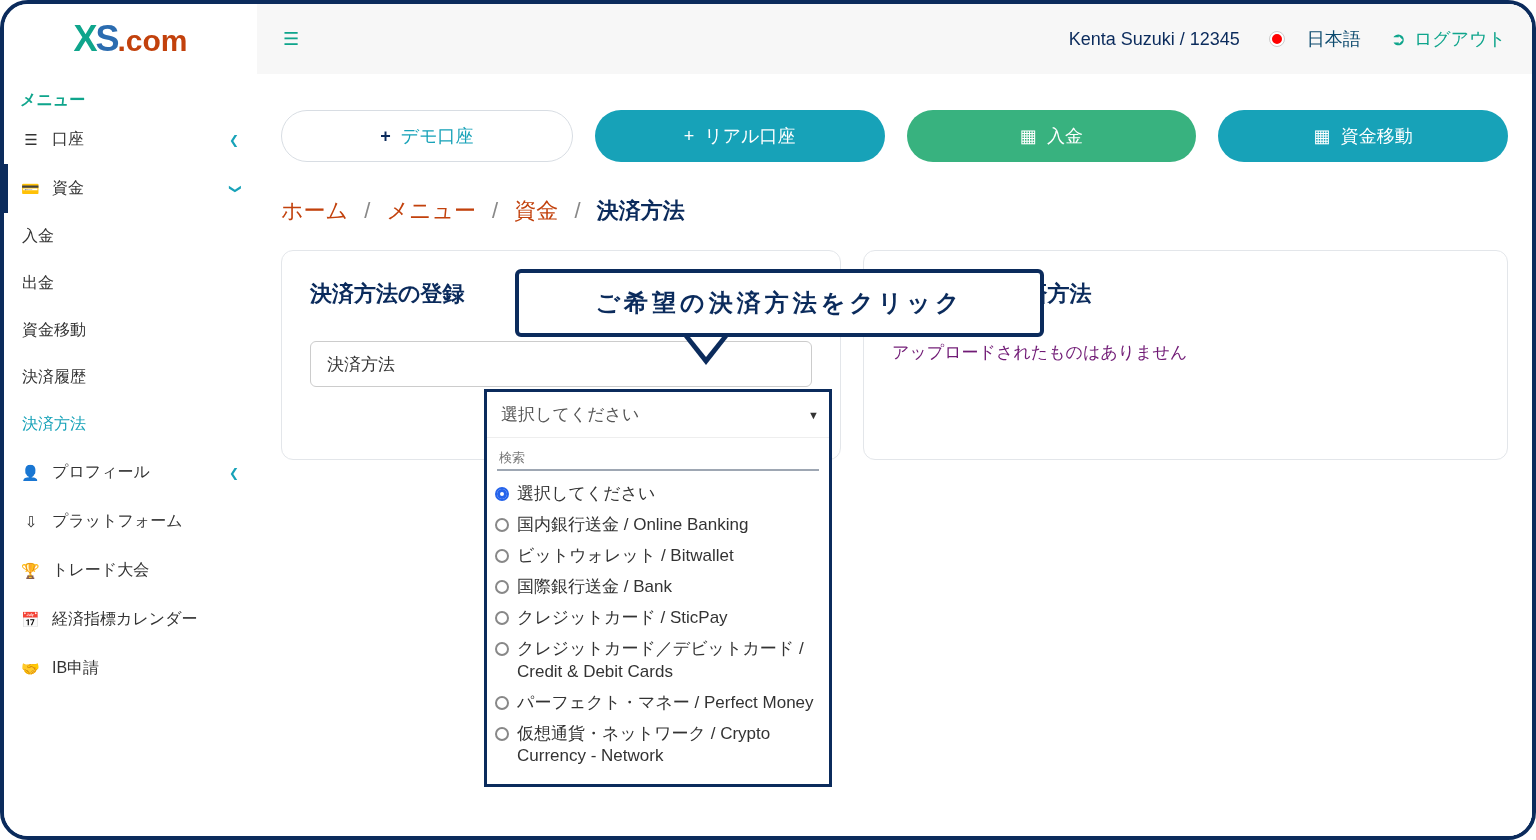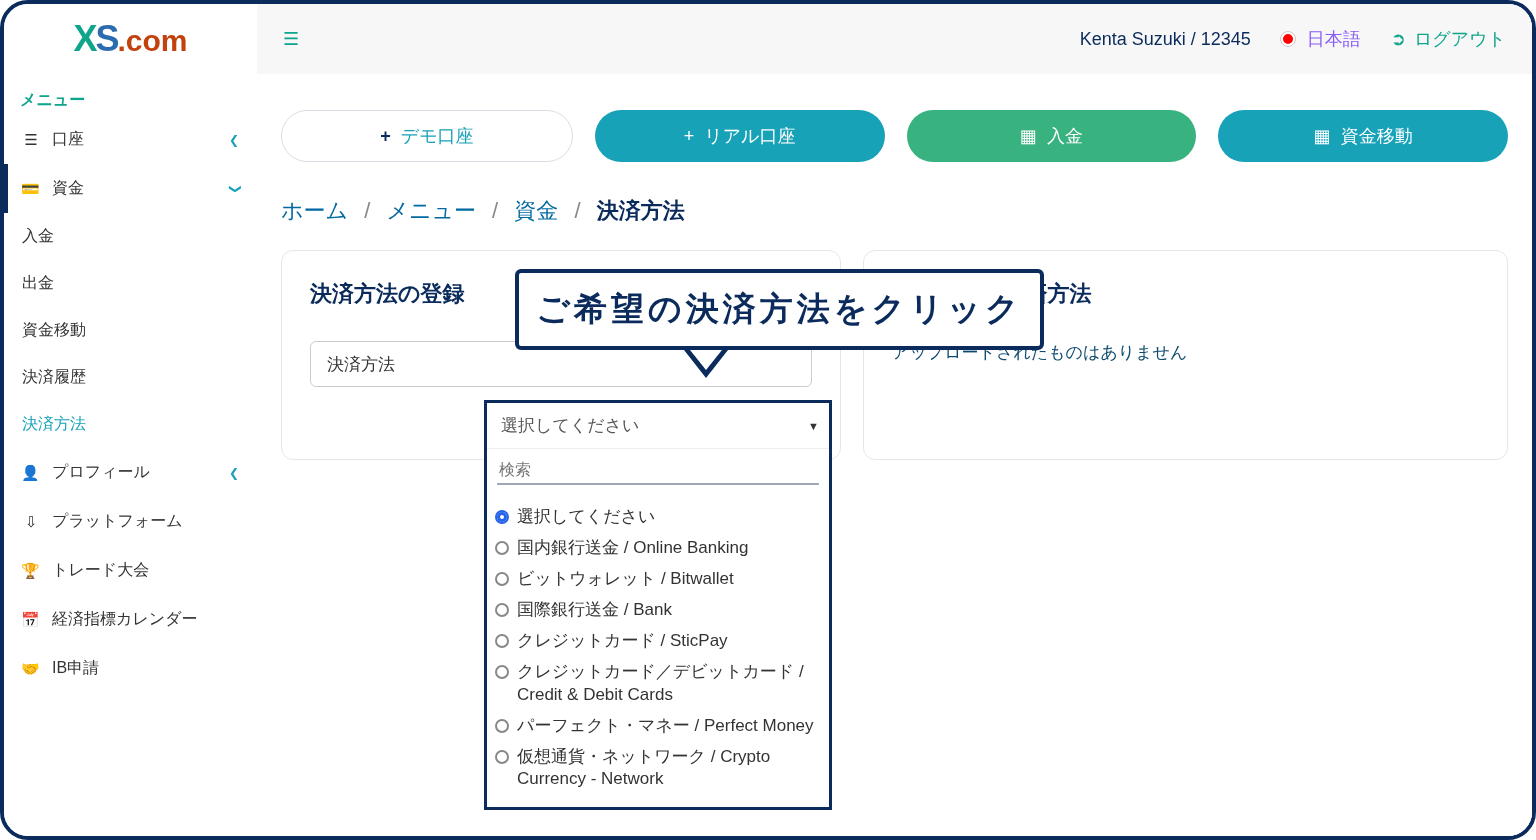--- a/index.html
+++ b/index.html
@@ -98,21 +98,21 @@
       font-size: 18px;
       background: #f7f7f7;
     }
     .hamburger {
       color: #0fa58c;
       font-size: 18px;
       cursor: pointer;
     }
     .header-right { margin-left: auto; display: flex; align-items: center; gap: 30px; }
     .user-line { color: #0b2b5c; }
-    .lang-pick { display: flex; align-items: center; gap: 12px; cursor: pointer; color: #8b5cf6; justify-content: space-between; }
+    .lang-pick { display: flex; align-items: center; gap: 23px; cursor: pointer; color: #0c4a6e; justify-content: space-between; }
     .jp-dot { width: 14px; height: 14px; border-radius: 50%; background: red; display: inline-block; border: 2px solid #fff; outline: 1px solid #ccc; }
     .logout-btn { color: #0fa58c; display: flex; align-items: center; gap: 8px; cursor: pointer; }
     
     .pill-row {
       display: flex;
       gap: 22px;
       padding: 36px 24px 20px 24px;
       background: #fff;
     }
     .pill {
@@ -137,34 +137,34 @@
       background: #fff;
       padding: 10px 24px 24px 24px;
       overflow: auto;
       position: relative;
     }
     .breadcrumb {
       color: #555;
       font-size: 22px;
       padding: 4px 0 24px 0;
     }
-    .breadcrumb .bc-seg { color: #0369a1; }
+    .breadcrumb .bc-seg { color: #c2410c; }
     .breadcrumb .bc-sep { color: #888; margin: 0 10px; }
     .breadcrumb .bc-current { color: #0b2b5c; font-weight: 700; }
     .panels { display: flex; gap: 22px; }
     .card {
       border: 1px solid #e3e6ea;
       border-radius: 12px;
       padding: 28px 28px 38px 28px;
       background: #fff;
     }
     .card-left { width: 560px; position: relative; min-height: 210px; }
     .card-right { flex: 1; min-height: 140px; }
     .card-title { color: #0b2b5c; font-weight: 700; font-size: 22px; margin-bottom: 32px; }
-    .muted { color: #0c4a6e; font-size: 17px; }
+    .muted { color: #701a75; font-size: 17px; }
     .select-wrap {
       border: 1px solid #ccc;
       border-radius: 6px;
       display: flex;
       align-items: center;
       height: 46px;
       overflow: hidden;
     }
     .select-label {
       padding: 0 16px;
@@ -172,21 +172,21 @@
       color: #333;
       height: 100%;
       display: flex;
       align-items: center;
       width: 158px;
     }
     
     .dropdown-open {
       position: absolute;
       left: 480px;
-      top: 396px;
+      top: 385px;
       width: 348px;
       border: 3px solid #0b2b5c;
       background: #fff;
       z-index: 10;
     }
     .dd-display {
       height: 46px;
       display: flex;
       align-items: center;
       padding: 0 10px 0 14px;
@@ -197,23 +197,23 @@
     }
     .dd-display .dd-caret {
       margin-left: auto;
       font-size: 11px;
       color: #333;
     }
     .dd-search {
       border: 0;
       border-bottom: 2px solid #9ea7b3;
       width: calc(100% - 20px);
-      margin: 8px 10px 13px 10px;
+      margin: 8px 10px 4px 10px;
       padding: 4px 2px;
-      font-size: 16px;
+      font-size: 13px;
       outline: none;
     }
     .dd-list { padding: 4px 8px 12px 8px; }
     .dd-option {
       display: flex;
       align-items: flex-start;
       gap: 8px;
       font-size: 17px;
       color: #333;
       padding: 4px 0;
@@ -232,21 +232,21 @@
       left: 480px;
       top: 265px;
       width: 560px;
       z-index: 20;
     }
     .callout-box {
       border: 4px solid #0b2b5c;
       background: #fff;
       color: #0b2b5c;
       font-weight: 700;
-      font-size: 33px;
+      font-size: 24px;
       letter-spacing: 4px;
       text-align: center;
       padding: 14px 8px;
       border-radius: 6px;
       margin-left: 31px;
     }
     .callout-pointer {
       width: 0; height: 0;
       border-left: 22px solid transparent;
       border-right: 22px solid transparent;

